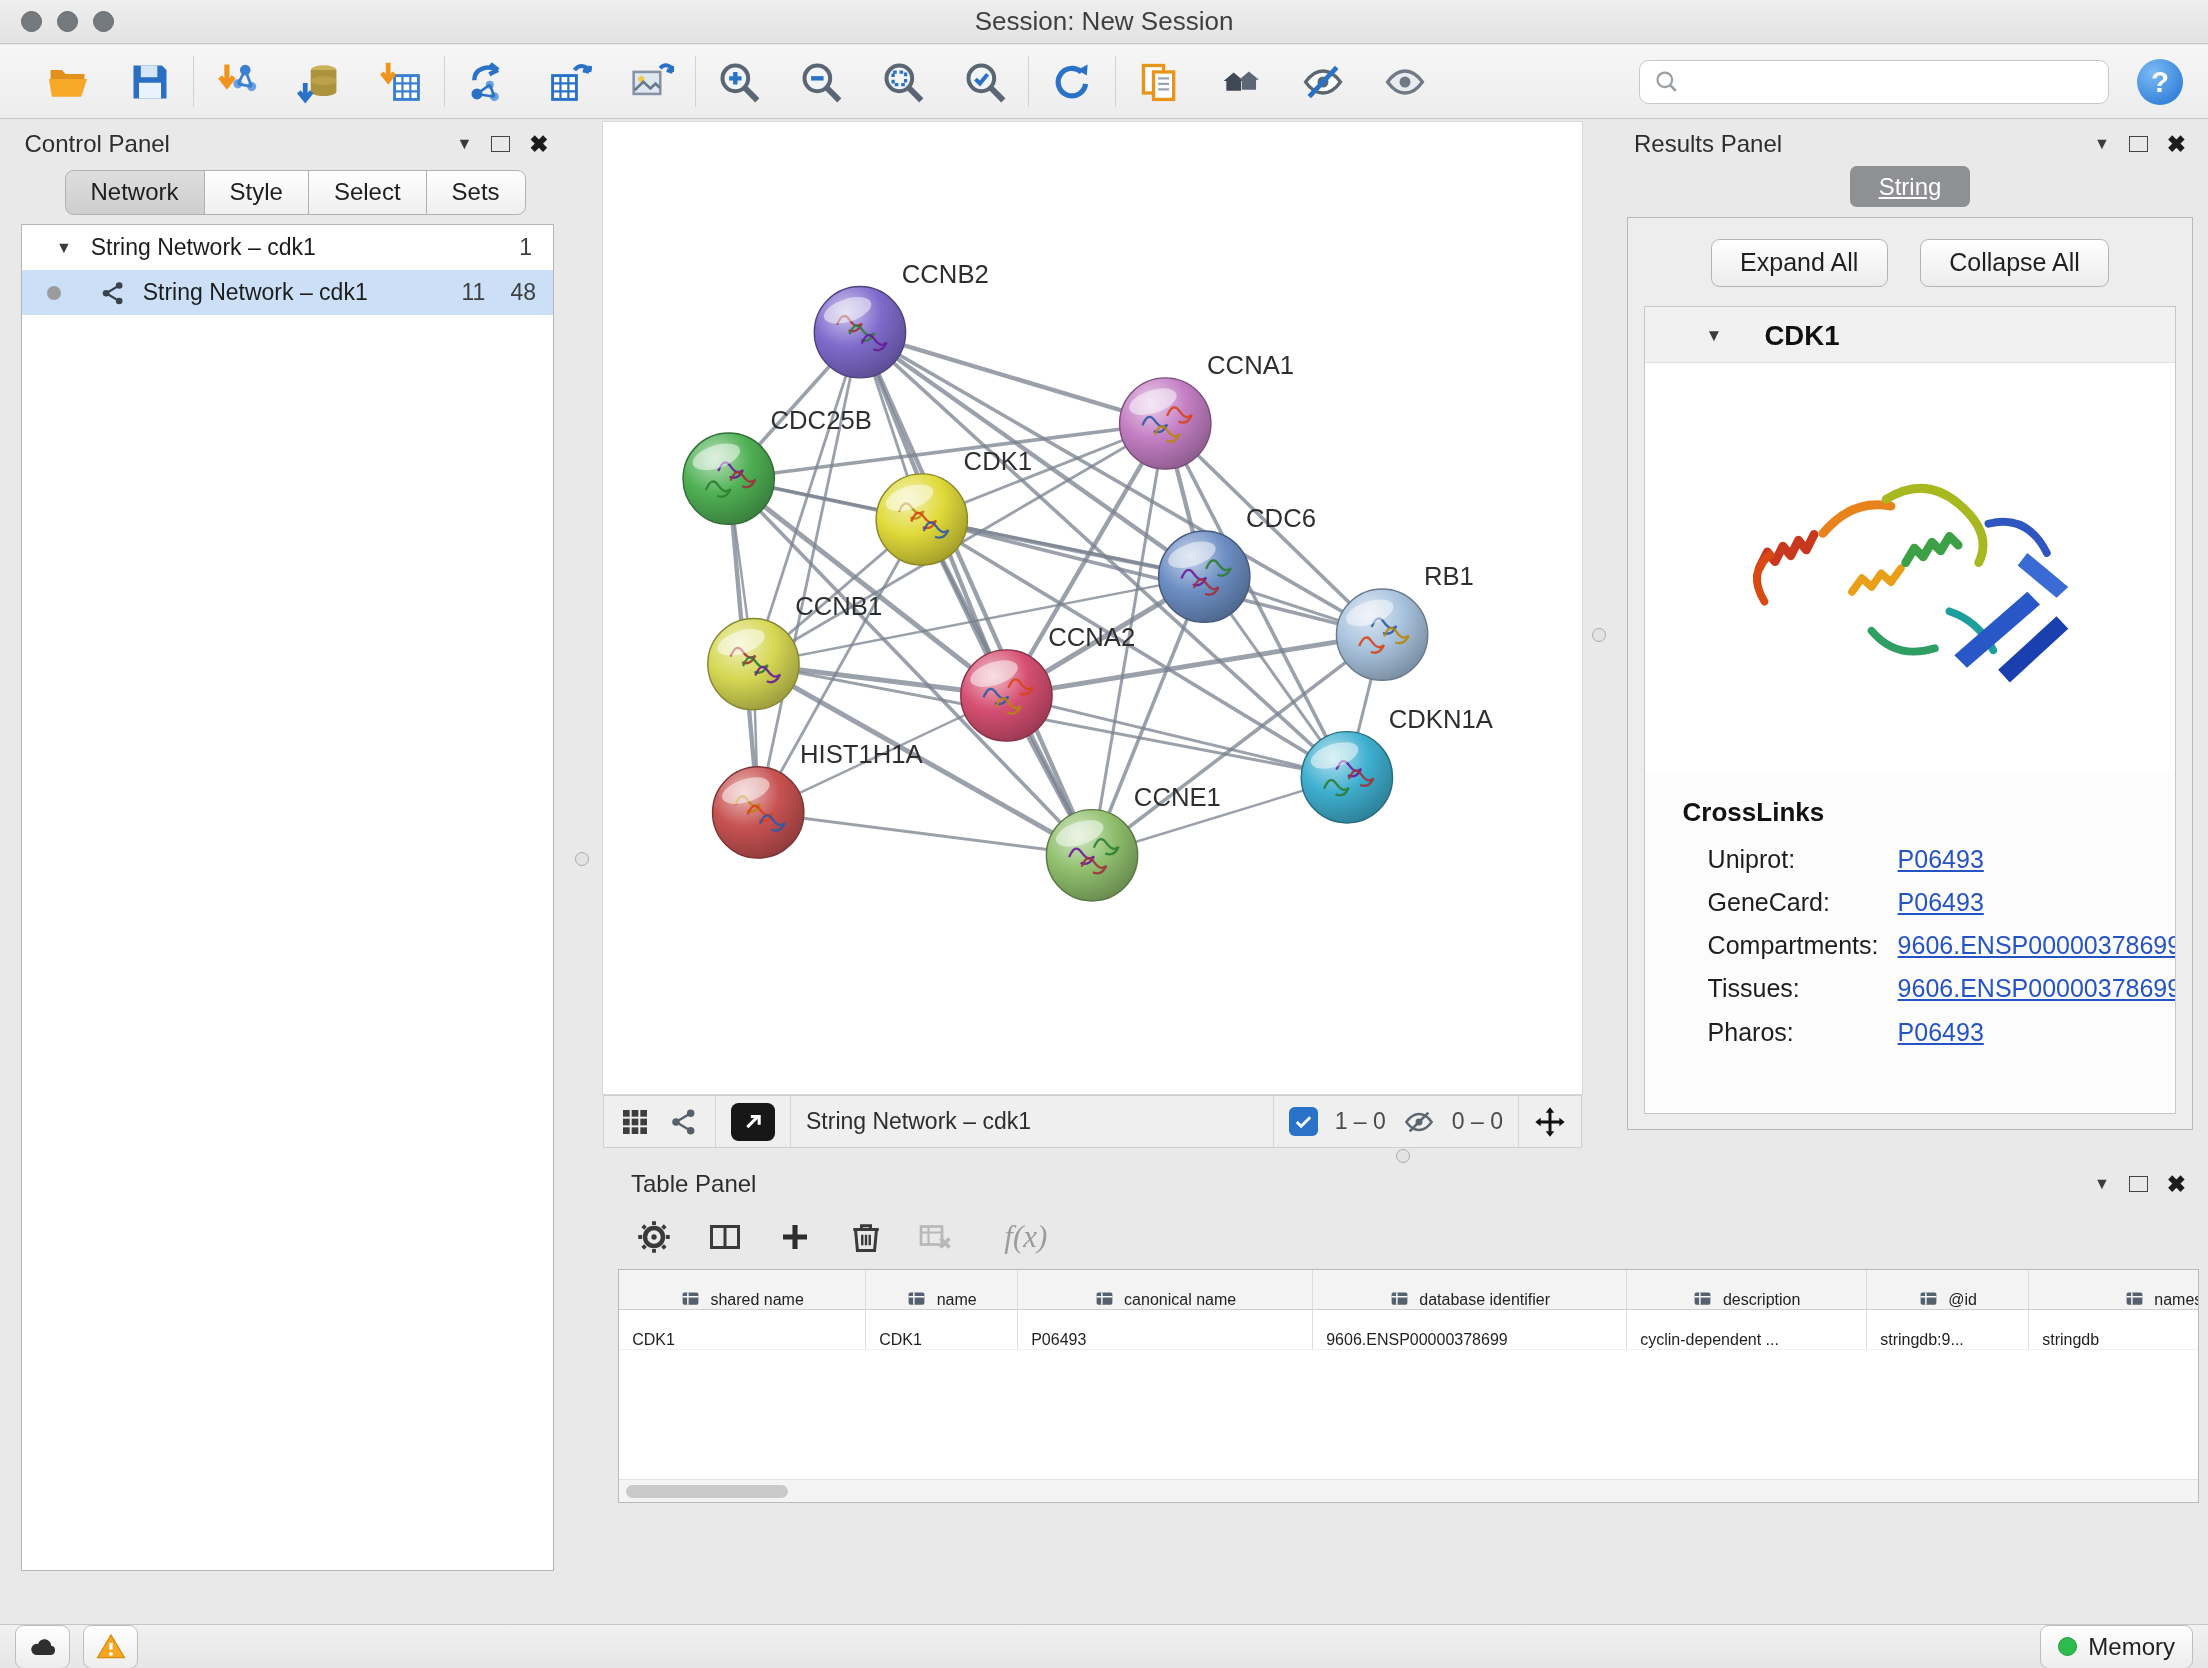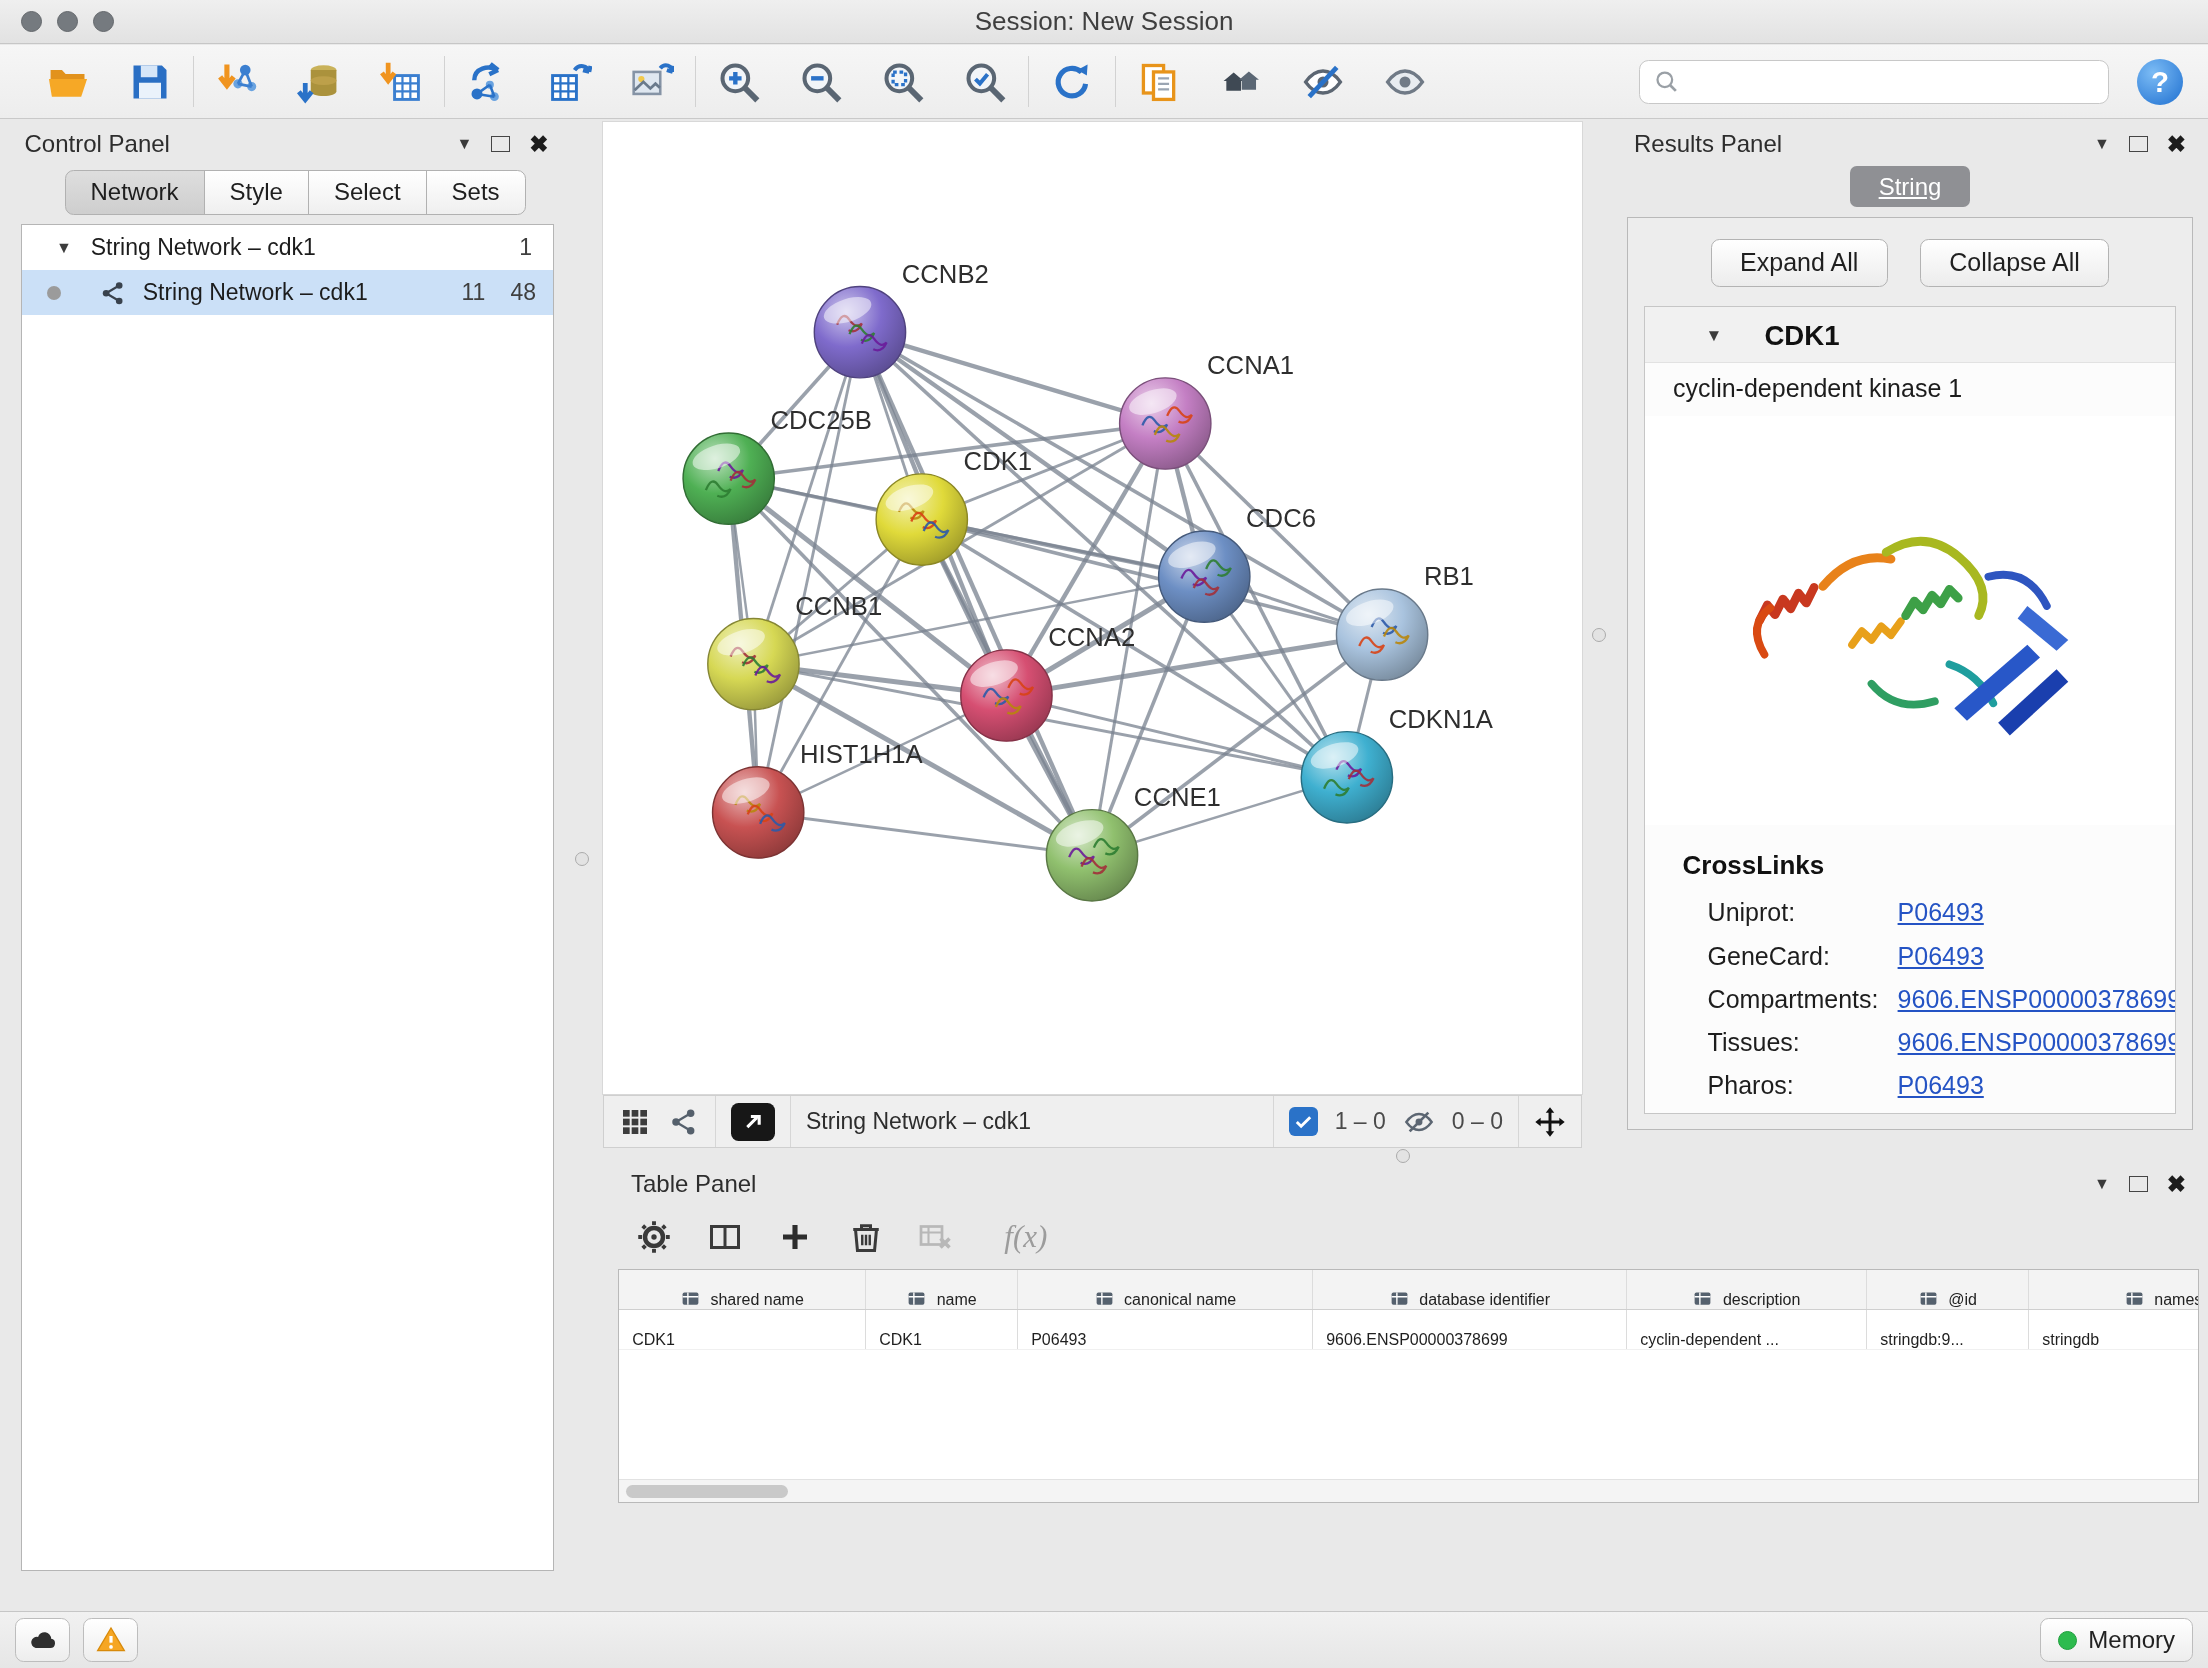--- a/index.html
+++ b/index.html
@@ -103,21 +103,21 @@
 .tcell{flex:0 0 auto;display:flex;align-items:flex-end;border-right:1px solid #dcdcdc;font-size:16px;color:#1f1f1f;overflow:hidden;white-space:nowrap;}
 .tcell.th{justify-content:center;gap:9.5px;color:#222;}
 .tcell .mini{width:21px;height:21px;flex:0 0 auto;}
 .trow{display:flex;height:40px;border-bottom:1px solid #f0f0f0;}
 .trow .tcell{padding-left:13.3px;}
 .hscroll{position:absolute;left:0;right:0;bottom:0;height:23px;background:#f4f4f4;border-top:1px solid #e2e2e2;cursor:pointer;}
 .hthumb{position:absolute;left:7.6px;top:4.8px;width:162px;height:13.3px;border-radius:6.7px;background:#c9c9c9;}
 .tp-tabs-row{display:flex;justify-content:center;padding-top:15px;}
 
 
-.statusbar{position:absolute;left:0;bottom:0;width:100%;height:57px;background:linear-gradient(#f1f1f1,#e6e6e6);border-top:1px solid #c6c6c6;display:flex;align-items:center;padding:0 15px;gap:13.3px;}
+.statusbar{position:absolute;left:0;bottom:0;width:100%;height:44px;background:linear-gradient(#f1f1f1,#e6e6e6);border-top:1px solid #c6c6c6;display:flex;align-items:center;padding:0 15px;gap:13.3px;}
 .sbtn{height:44px;min-width:55px;border:1px solid #bdbdbd;background:linear-gradient(#fff,#ededed);border-radius:8.6px;display:flex;align-items:center;justify-content:center;cursor:pointer;padding:0 9.5px;}
 .sbtn svg{width:32px;height:32px;}
 .membtn{margin-left:auto;height:44px;border:1px solid #bdbdbd;background:linear-gradient(#fff,#ededed);border-radius:8.6px;display:flex;align-items:center;gap:11.4px;font-size:24px;color:#222;padding:0 17px;cursor:pointer;}
 .memdot{width:19px;height:19px;border-radius:50%;background:#2dbb4e;border:1px solid #1f9e3d;}
 
 
 .splitter{position:absolute;width:14.3px;height:14.3px;border-radius:50%;background:#e3e3e3;border:1px solid #ababab;cursor:pointer;}
 </style>
 </head>
 <body>
@@ -585,21 +585,20 @@
   <div class="results-box">
     <div class="rbtn-row">
       <div class="rbtn">Expand All</div>
       <div class="rbtn">Collapse All</div>
     </div>
     <div class="entry-card">
       <div class="entry-head">
         <span class="tri">▼</span>
         <span class="gene-name">CDK1</span>
       </div>
-      <div class="gene-desc">cyclin-dependent kinase 1</div>
       <div class="protein-img">
         <svg viewBox="0 0 420 330">
           <path d="M55 165l8-16 8 10 8-16 8 10 8-16 8 10 8-16" stroke="#c8381f" stroke-width="9" fill="none" stroke-linecap="round" stroke-linejoin="round"></path>
           <path d="M60 200q-18-30 6-48" stroke="#d94a12" stroke-width="8" fill="none" stroke-linecap="round"></path>
           <path d="M120 130q30-36 70-28" stroke="#e8821a" stroke-width="9" fill="none" stroke-linecap="round"></path>
           <path d="M150 190l10-14 10 9 10-14 10 9 10-14" stroke="#e8a01a" stroke-width="8" fill="none" stroke-linecap="round" stroke-linejoin="round"></path>
           <path d="M185 95q40-25 75 5t20 60" stroke="#a8b820" stroke-width="9" fill="none" stroke-linecap="round"></path>
           <path d="M205 160l9-15 9 9 9-15 9 9 9-15 9 9" stroke="#3da047" stroke-width="9" fill="none" stroke-linecap="round" stroke-linejoin="round"></path>
           <path d="M170 230q25 30 65 18" stroke="#2f9e62" stroke-width="8" fill="none" stroke-linecap="round"></path>
           <path d="M250 210q30 10 45 40" stroke="#1f9e9e" stroke-width="8" fill="none" stroke-linecap="round"></path>

